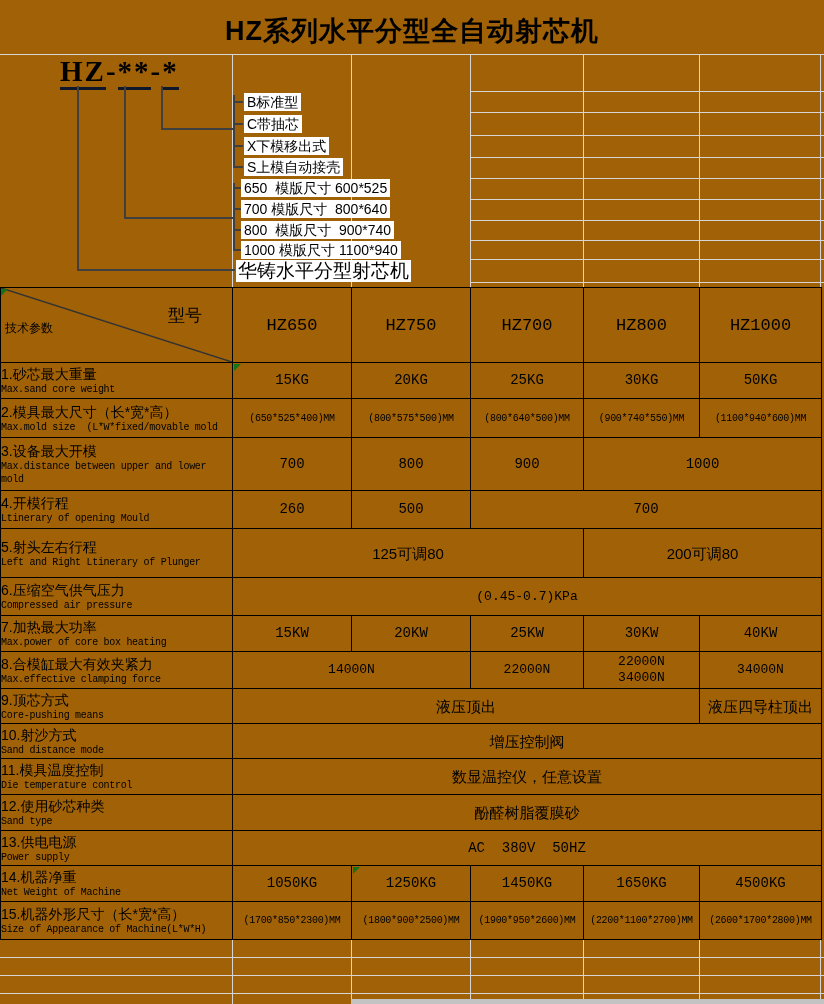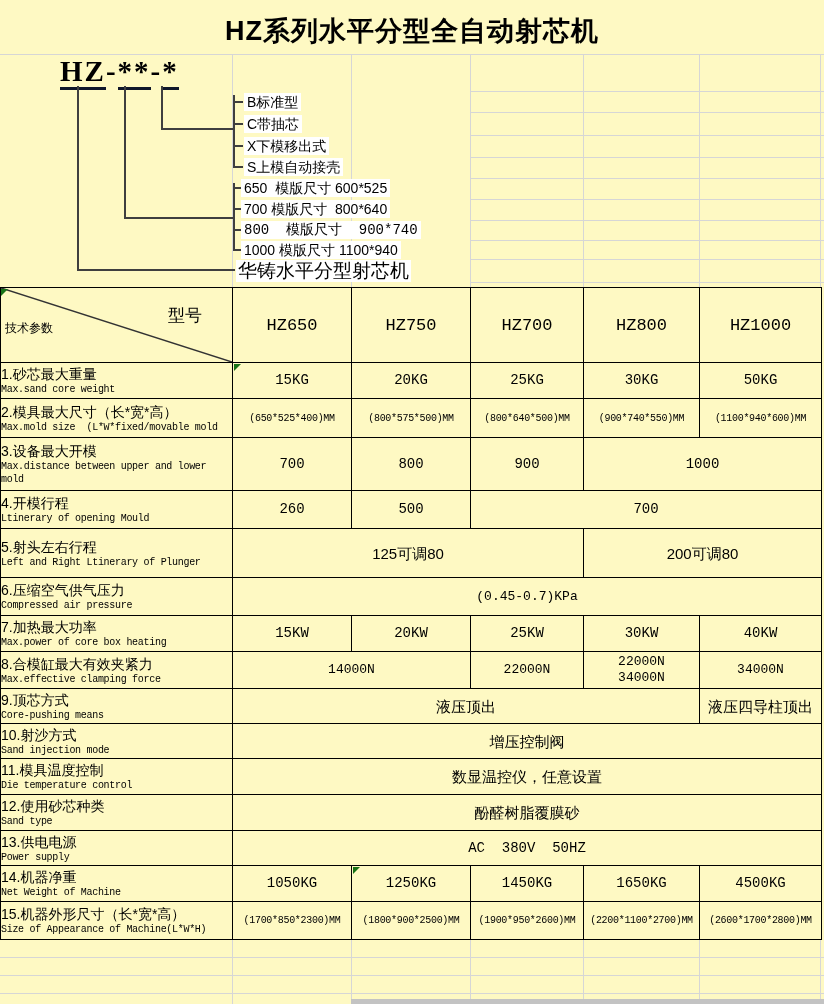--- a/index.html
+++ b/index.html
@@ -1,16 +1,16 @@
 <!DOCTYPE html>
 <html><head>
 <meta charset="utf-8">
 <style>
   html,body{margin:0;padding:0;background:#ffffff;}
-  .canvas{position:relative;width:824px;height:1004px;background:#fef9c3;
+  .canvas{position:relative;width:824px;height:1004px;background:#a16207;
           font-family:"Liberation Sans",sans-serif;color:#000;overflow:hidden;}
 
   
   .gl{position:absolute;background:#d6d6d6;}
   .gl-h{height:1px;}
   .gl-v{width:1px;}
 
   
   .title{position:absolute;top:15px;left:0;width:100%;text-align:center;
          font-size:27px;line-height:32px;font-weight:bold;letter-spacing:1px;}
@@ -103,21 +103,21 @@
   <div class="dline" style="left:233px;top:229px;width:10px;height:2px;"></div>
   <div class="dline" style="left:233px;top:249px;width:10px;height:2px;"></div>
 
   <div class="ditem" style="left:244px;top:93px;">B标准型</div>
   <div class="ditem" style="left:244px;top:115px;">C带抽芯</div>
   <div class="ditem" style="left:244px;top:137px;">X下模移出式</div>
   <div class="ditem" style="left:244px;top:158px;">S上模自动接壳</div>
 
   <div class="ditem" style="left:241px;top:179px;">650  模版尺寸 600*525</div>
   <div class="ditem" style="left:241px;top:200px;">700 模版尺寸  800*640</div>
-  <div class="ditem" style="left:241px;top:221px;font-family:Liberation Mono, monospace;">800  模版尺寸  900*740</div>
+  <div class="ditem" style="left:241px;top:221px;">800  模版尺寸  900*740</div>
   <div class="ditem" style="left:241px;top:241px;">1000 模版尺寸 1100*940</div>
 
   <div class="dseries" style="left:236px;top:260px;">华铸水平分型射芯机</div>
 
   <table class="spec">
     <colgroup>
       <col style="width:232px">
         <col style="width:119px">
         <col style="width:119px">
       <col style="width:113px">
@@ -221,21 +221,21 @@
       <td class="param">
         <div class="zh">9.顶芯方式</div>
         <div class="en">Core-pushing means</div>
       </td>
       <td class="val zhv" colspan="4">液压顶出</td>
       <td class="val zhv">液压四导柱顶出</td>
     </tr>
     <tr style="height:35px">
       <td class="param">
         <div class="zh">10.射沙方式</div>
-        <div class="en">Sand injection mode</div>
+        <div class="en">Sand distance mode</div>
       </td>
       <td class="val zhv" colspan="5">增压控制阀</td>
     </tr>
     <tr style="height:36px">
       <td class="param">
         <div class="zh">11.模具温度控制</div>
         <div class="en">Die temperature control</div>
       </td>
       <td class="val zhv" colspan="5">数显温控仪，任意设置</td>
     </tr>

